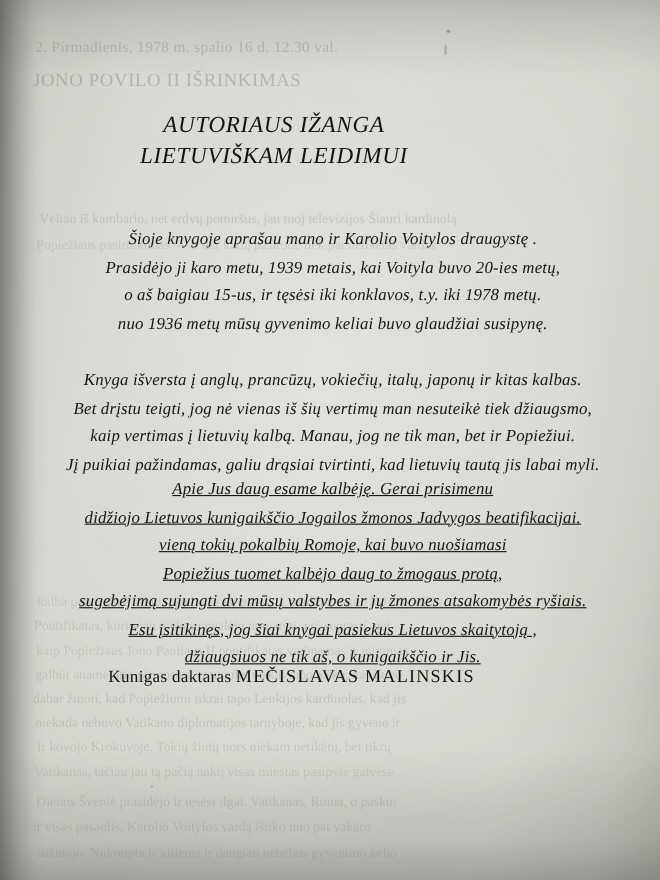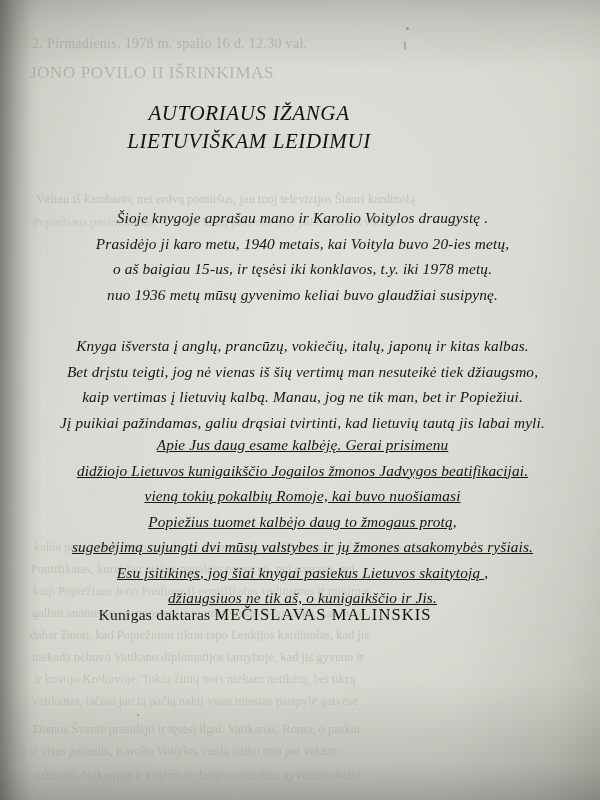--- a/index.html
+++ b/index.html
@@ -155,21 +155,21 @@
 
   <div id="content">
 
     <div id="title-block">
       <div class="title">AUTORIAUS IŽANGA</div>
       <div class="title">LIETUVIŠKAM LEIDIMUI</div>
     </div>
 
     <div id="p1" class="para">
       <span class="ln">Šioje knygoje aprašau mano ir Karolio Voitylos draugystę .</span>
-      <span class="ln">Prasidėjo ji karo metu, 1940 metais, kai Voityla buvo 20-ies metų,</span>
+      <span class="ln">Prasidėjo ji karo metu, 1939 metais, kai Voityla buvo 20-ies metų,</span>
       <span class="ln">o aš baigiau 15-us, ir tęsėsi iki konklavos, t.y. iki 1978 metų.</span>
       <span class="ln">nuo 1936 metų mūsų gyvenimo keliai buvo glaudžiai susipynę.</span>
     </div>
 
     <div id="p2" class="para">
       <span class="ln">Knyga išversta į anglų, prancūzų, vokiečių, italų, japonų ir kitas kalbas.</span>
       <span class="ln">Bet drįstu teigti, jog nė vienas iš šių vertimų man nesuteikė tiek džiaugsmo,</span>
       <span class="ln">kaip vertimas į lietuvių kalbą. Manau, jog ne tik man, bet ir Popiežiui.</span>
       <span class="ln">Jį puikiai pažindamas, galiu drąsiai tvirtinti, kad lietuvių tautą jis labai myli.</span>
     </div>

